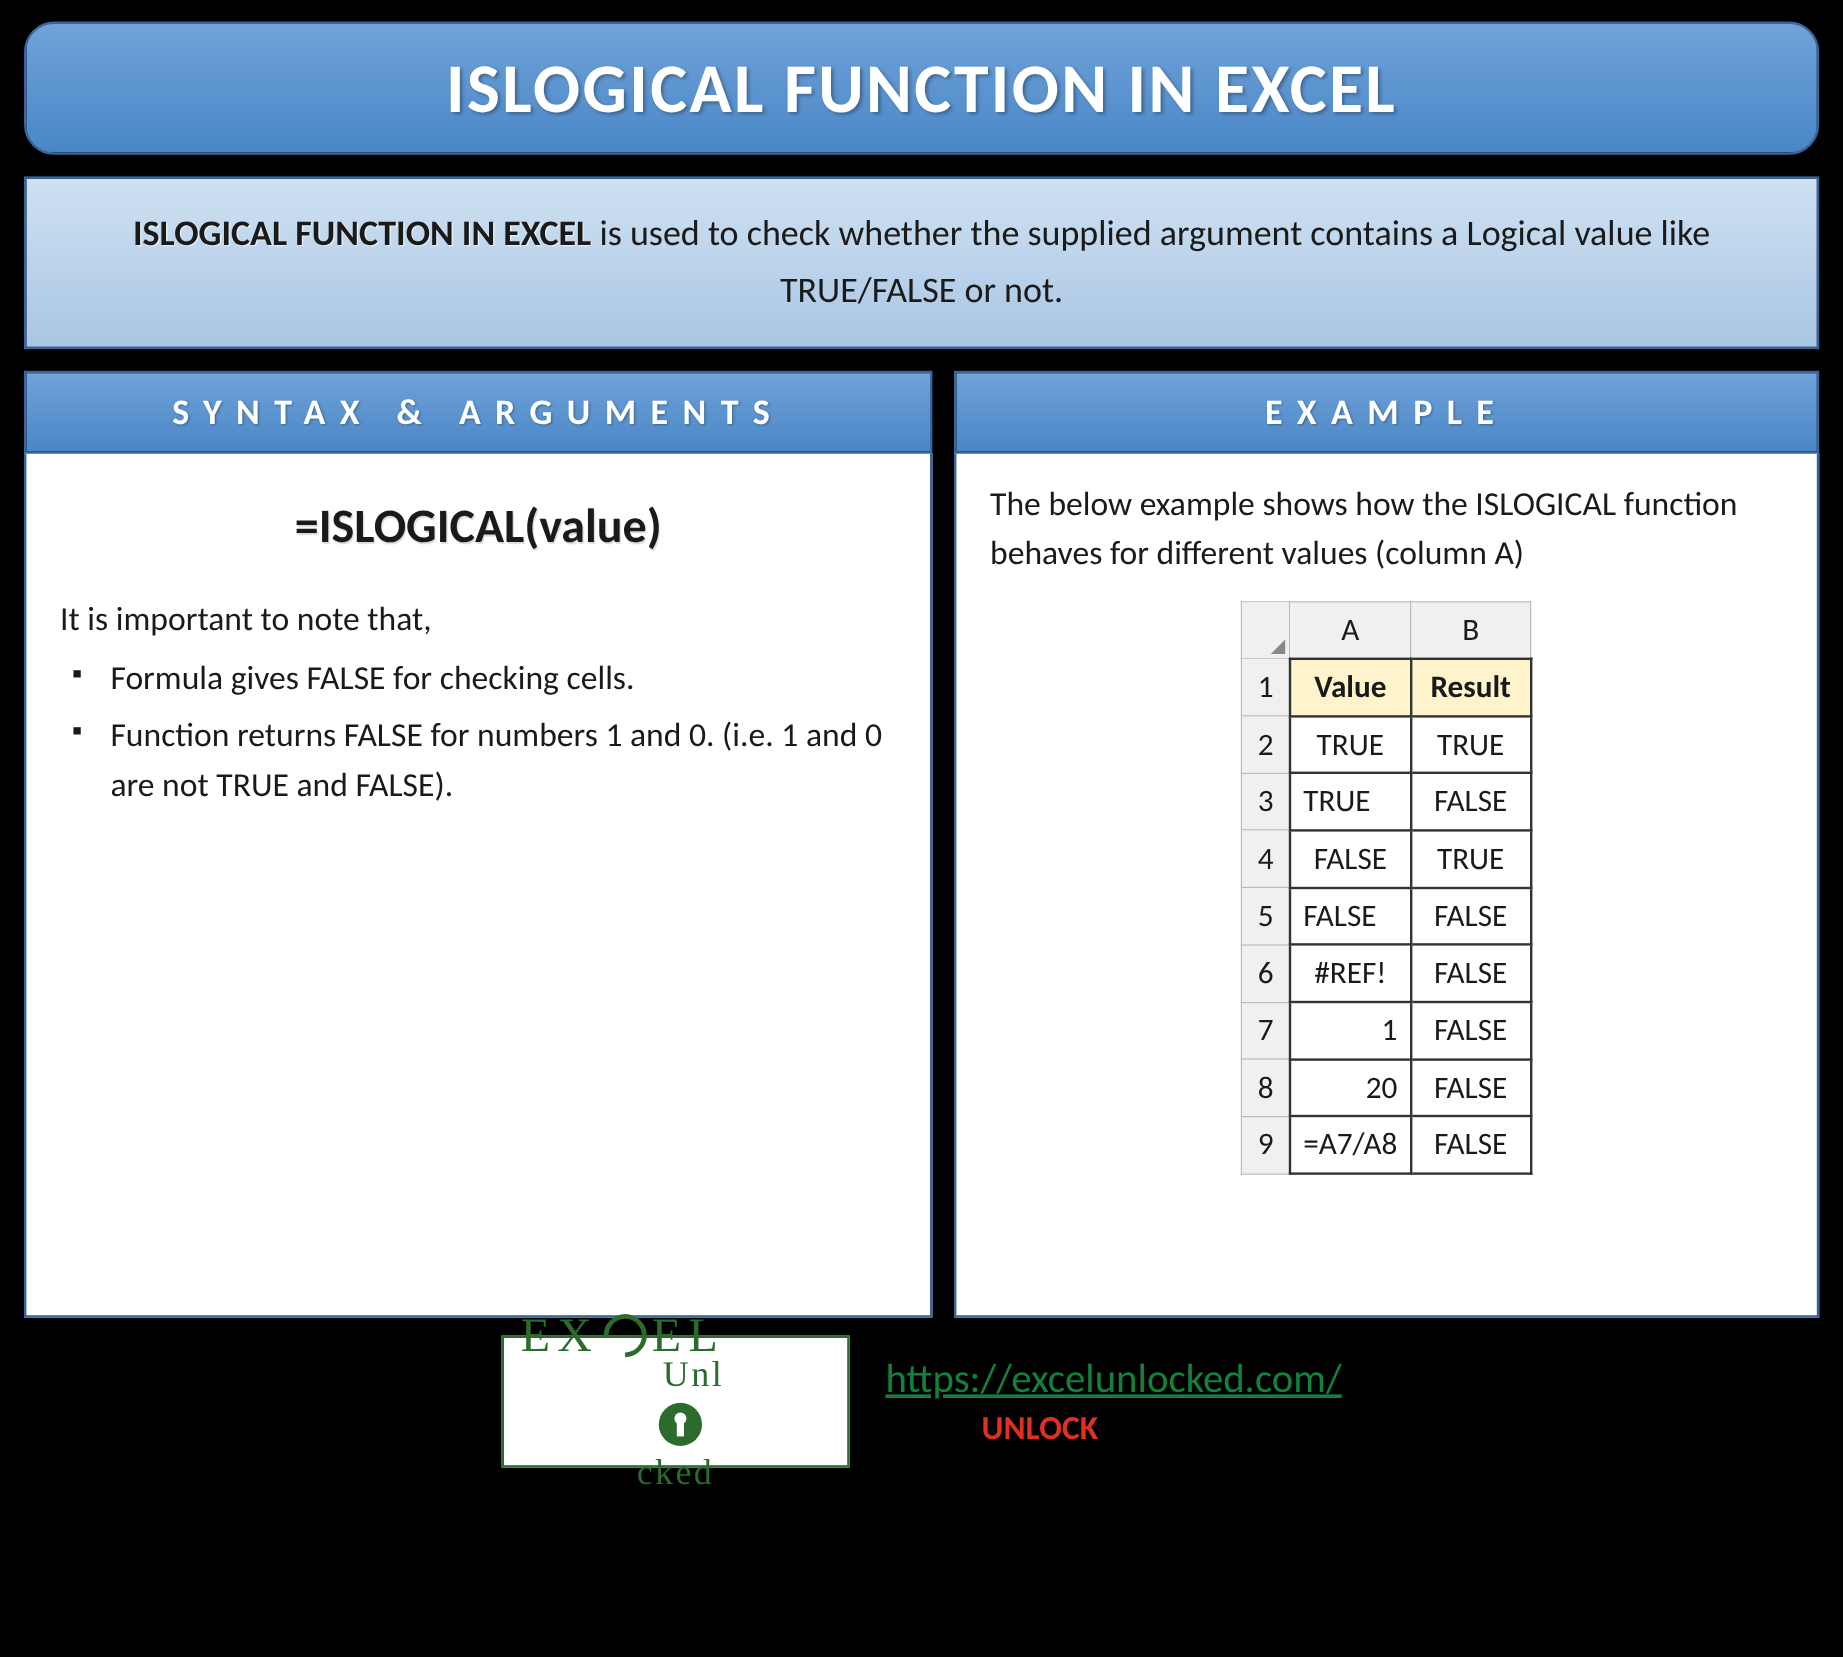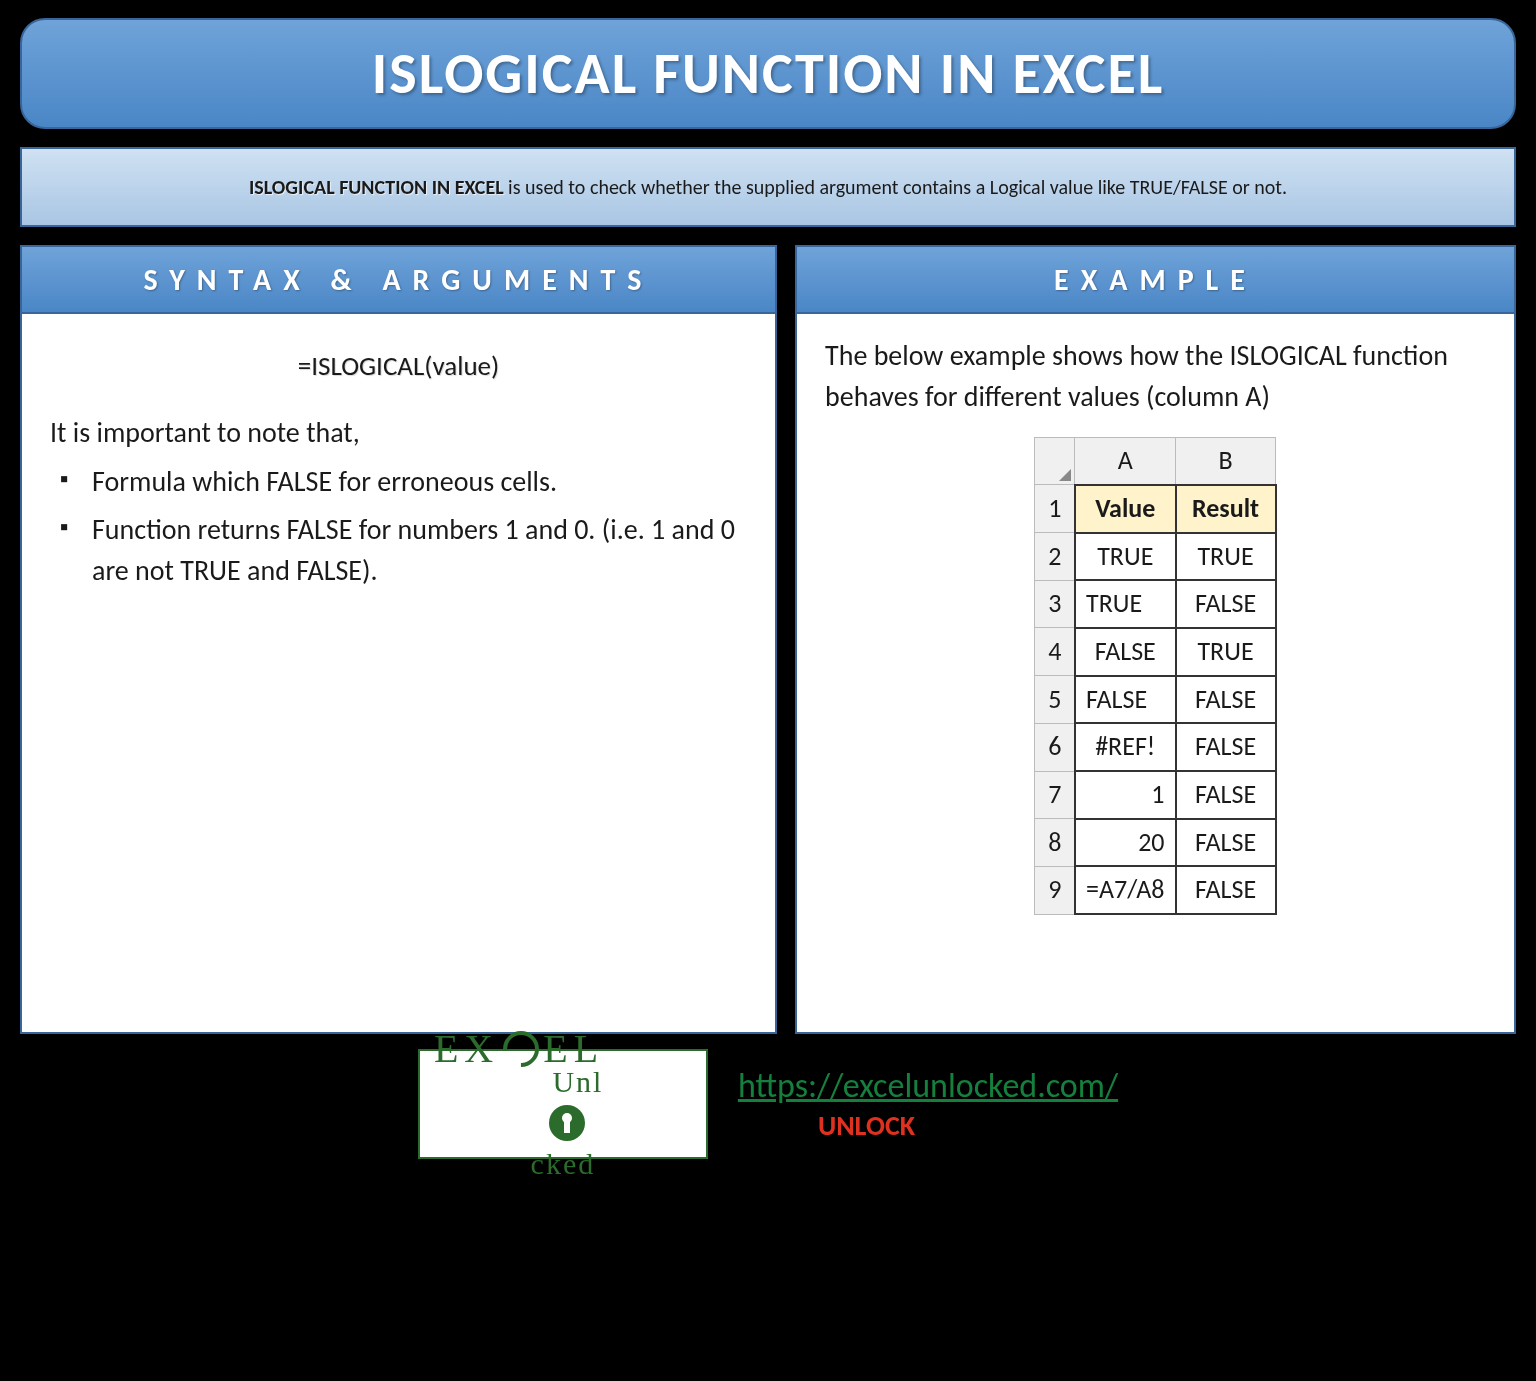--- a/index.html
+++ b/index.html
@@ -22,21 +22,21 @@
     color: #fff;
     font-size: 58px;
     font-weight: 700;
     letter-spacing: 2px;
     text-shadow: 2px 2px 3px rgba(0,0,0,0.3);
   }
   .intro-box {
     background: linear-gradient(#cfe1f2, #a9c6e4);
     border: 2px solid #38659a;
     padding: 22px 30px;
-    font-size: 20px;
+    font-size: 30px;
     color: #1a1a1a;
     text-align: center;
     line-height: 1.6;
     margin-bottom: 18px;
   }
   .intro-box .intro-strong {
     font-weight: 800;
     text-shadow: 1px 1px 1px rgba(255,255,255,0.7);
   }
   .columns {
@@ -64,22 +64,22 @@
     border: 2px solid #38659a;
     border-top: none;
     padding: 22px 28px 28px 28px;
     font-size: 28px;
     color: #1a1a1a;
     line-height: 1.45;
     min-height: 720px;
   }
   .syntax-line {
     text-align: center;
-    font-weight: 400;
-    font-size: 27px;
+    font-weight: 700;
+    font-size: 40px;
     margin: 10px 0 28px 0;
     text-shadow: 1px 1px 1px rgba(0,0,0,0.15);
   }
   ul.bullets {
     list-style: none;
     padding-left: 10px;
     margin-bottom: 22px;
   }
   ul.bullets li {
     position: relative;
@@ -253,21 +253,21 @@
 </div>
 
 <div class="columns">
 
   <div class="col col-left">
     <div class="section-header">SYNTAX &amp; ARGUMENTS</div>
     <div class="section-body">
       <div class="syntax-line">=ISLOGICAL(value)</div>
       <div class="note-intro">It is important to note that,</div>
       <ul class="bullets">
-        <li>Formula which FALSE for erroneous cells.</li>
+        <li>Formula gives FALSE for checking cells.</li>
         <li>Function returns FALSE for numbers 1 and 0. (i.e. 1 and 0 are not TRUE and FALSE).</li>
       </ul>
     </div>
   </div>
 
   <div class="col col-right">
     <div class="section-header">EXAMPLE</div>
     <div class="section-body">
       <div class="example-intro">The below example shows how the ISLOGICAL function behaves for different values (column A)</div>
       <div class="excel-wrap">

